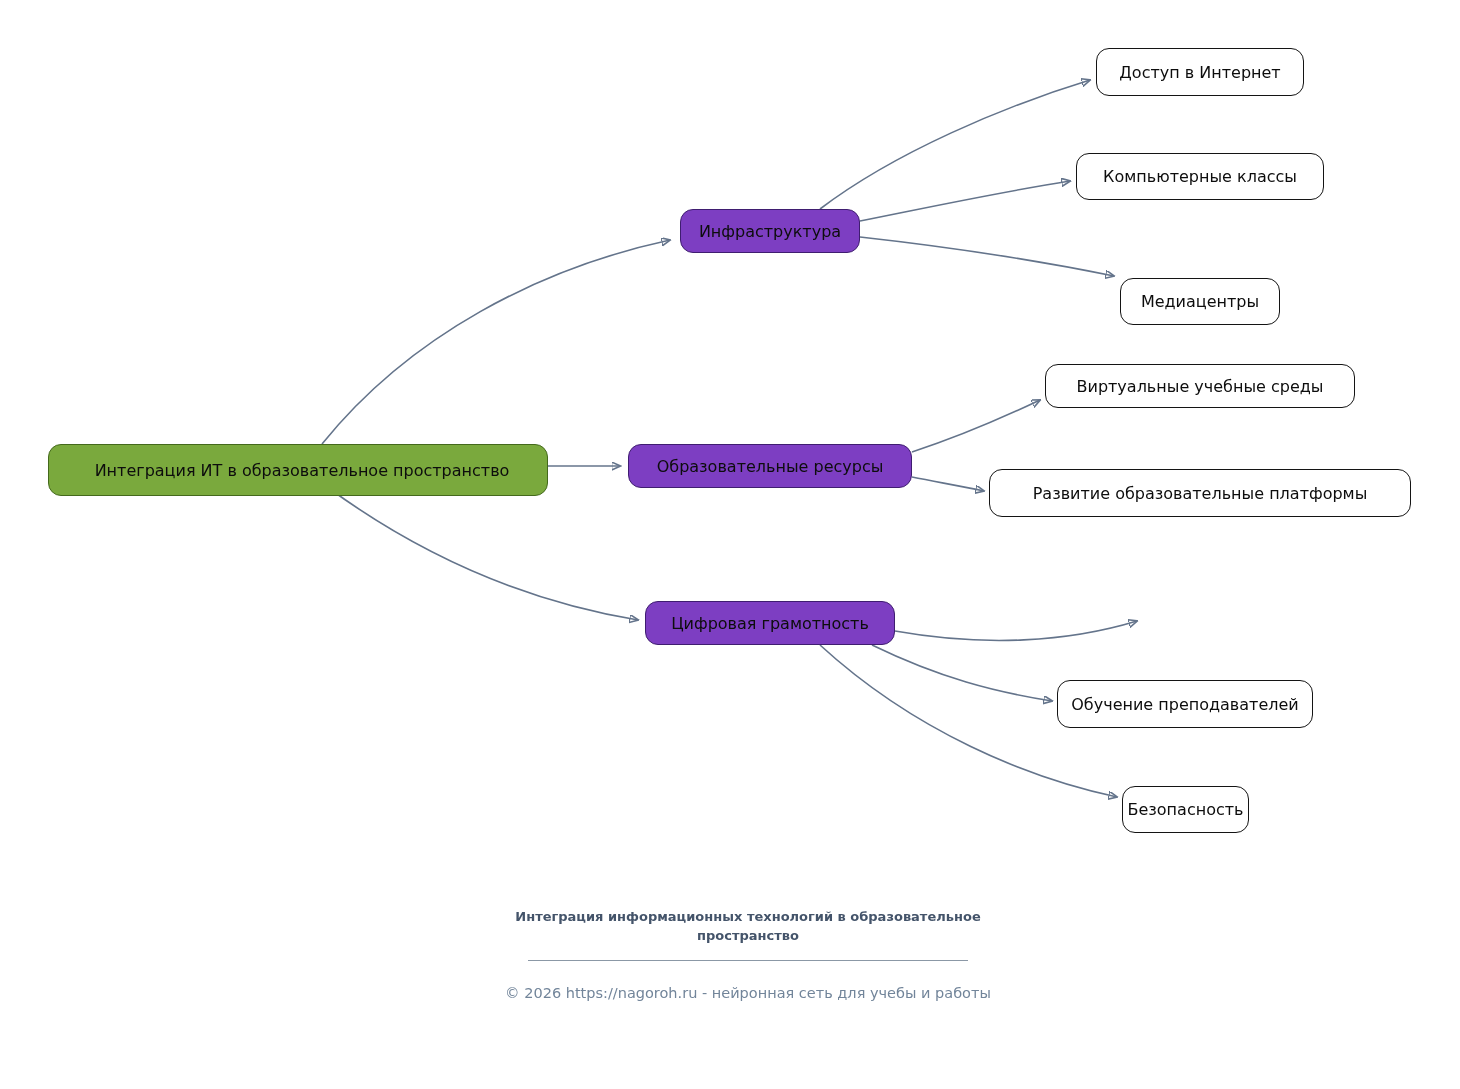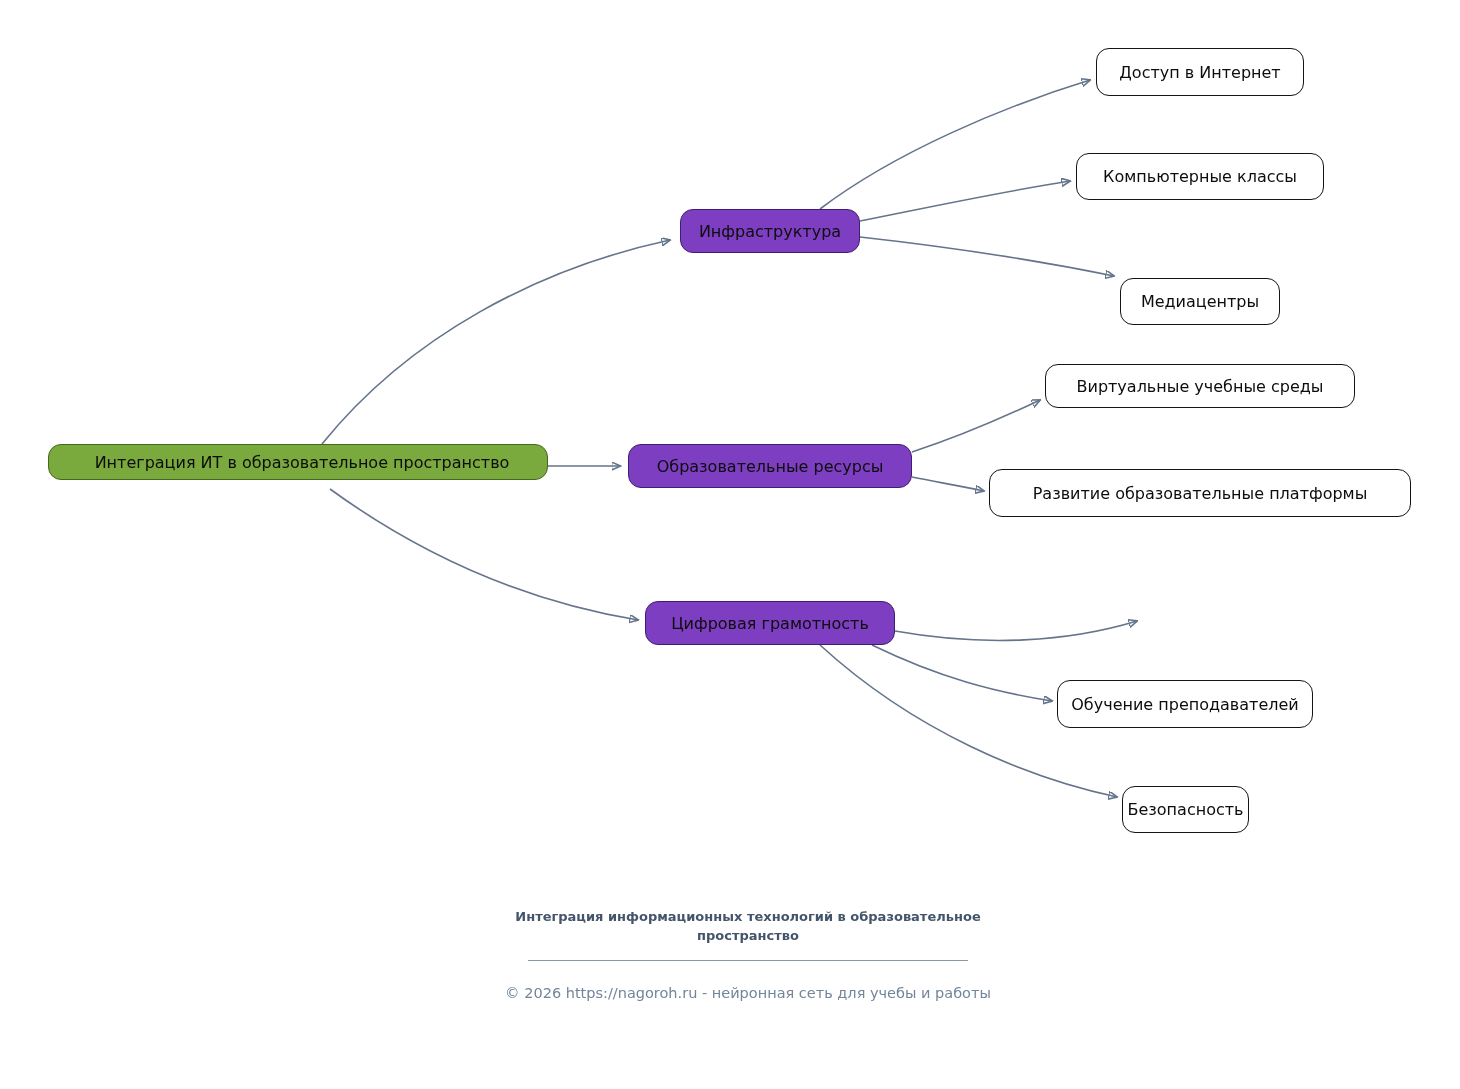--- a/index.html
+++ b/index.html
@@ -81,21 +81,21 @@
     <path d="M 820 209 C 895 152, 1005 106, 1090 80" marker-end="url(#arrowhead)"></path>
     <path d="M 860 221 C 935 206, 1000 192, 1070 181" marker-end="url(#arrowhead)"></path>
     <path d="M 860 237 C 950 247, 1040 261, 1114 276" marker-end="url(#arrowhead)"></path>
     <path d="M 912 452 C 958 437, 1000 419, 1040 400" marker-end="url(#arrowhead)"></path>
     <path d="M 912 477 C 937 482, 960 486, 984 491" marker-end="url(#arrowhead)"></path>
     <path d="M 895 631 C 985 647, 1068 642, 1137 621" marker-end="url(#arrowhead)"></path>
     <path d="M 872 645 C 940 678, 995 692, 1052 701" marker-end="url(#arrowhead)"></path>
     <path d="M 820 645 C 915 732, 1028 778, 1117 797" marker-end="url(#arrowhead)"></path>
   </svg>
 
-  <div class="node root" style="left:48px; top:444px; width:500px; height:36px;padding-left:8px;">
+  <div class="node root" style="left:48px; top:444px; width:500px; height:52px;padding-left:8px;">
     <span>Интеграция ИТ в образовательное пространство</span>
   </div>
 
   <div class="node branch" style="left:680px; top:209px; width:180px; height:44px;">
     <span>Инфраструктура</span>
   </div>
 
   <div class="node branch" style="left:628px; top:444px; width:284px; height:44px;">
     <span>Образовательные ресурсы</span>
   </div>

